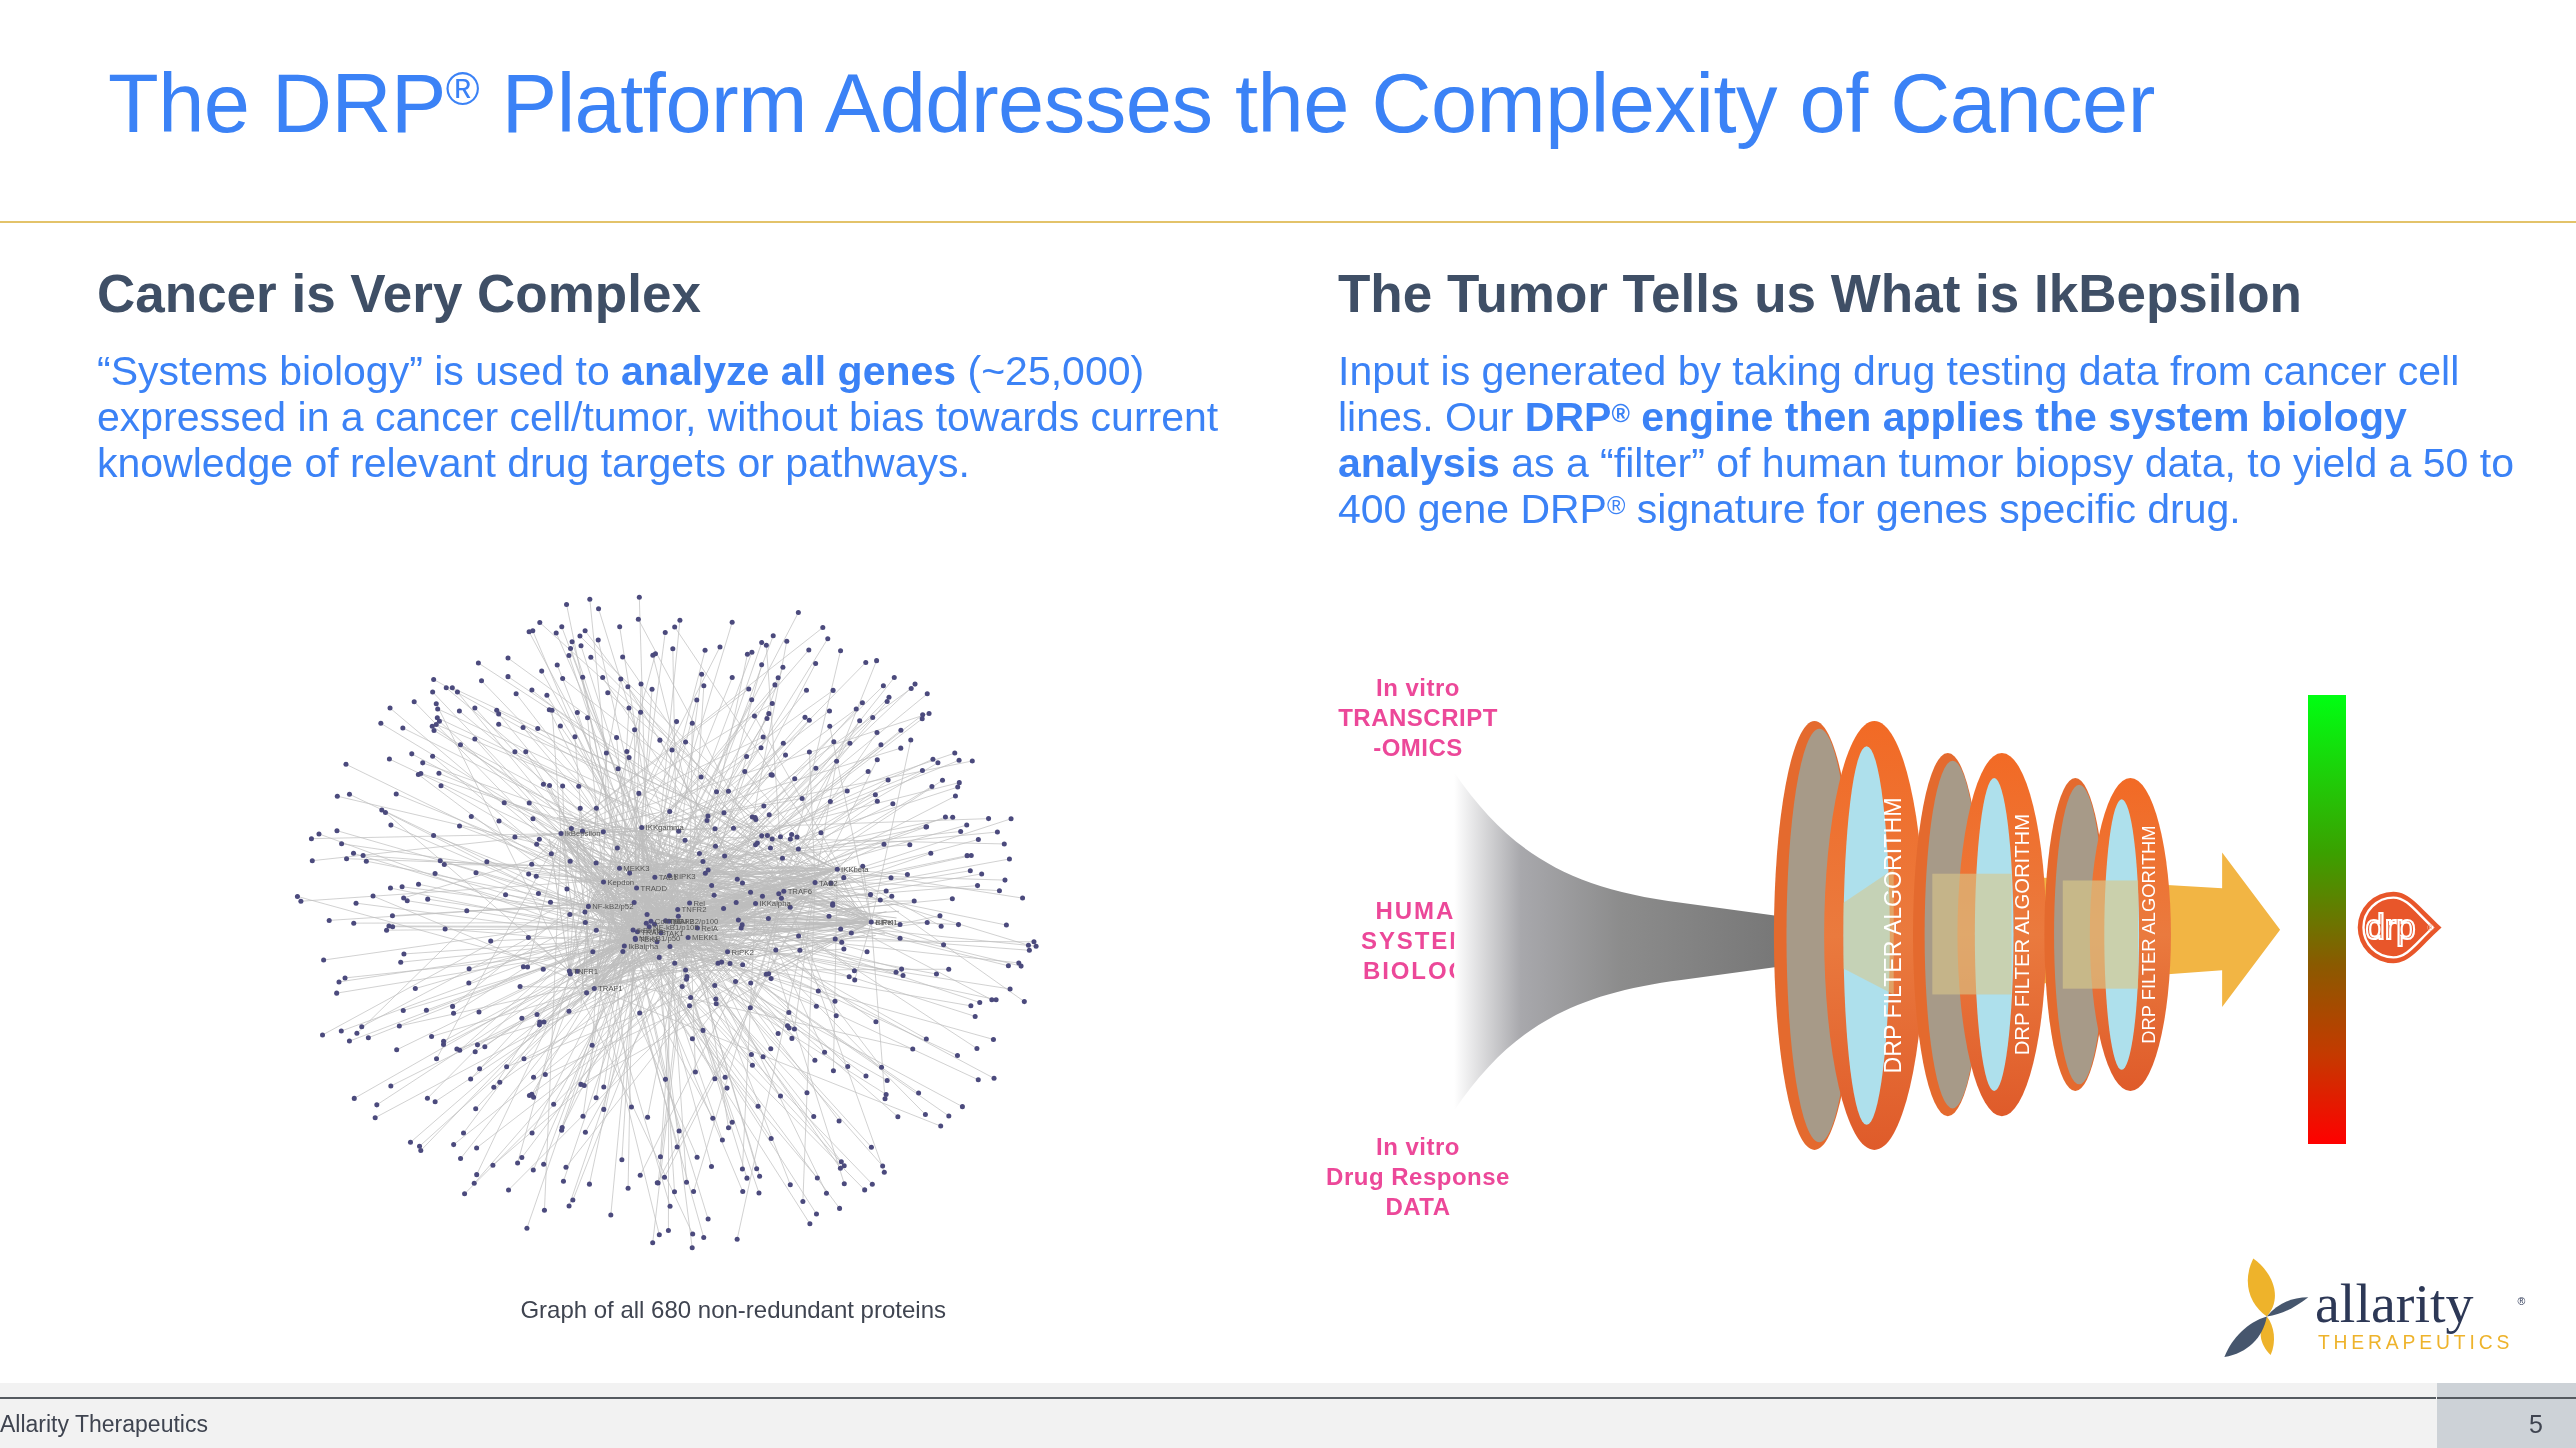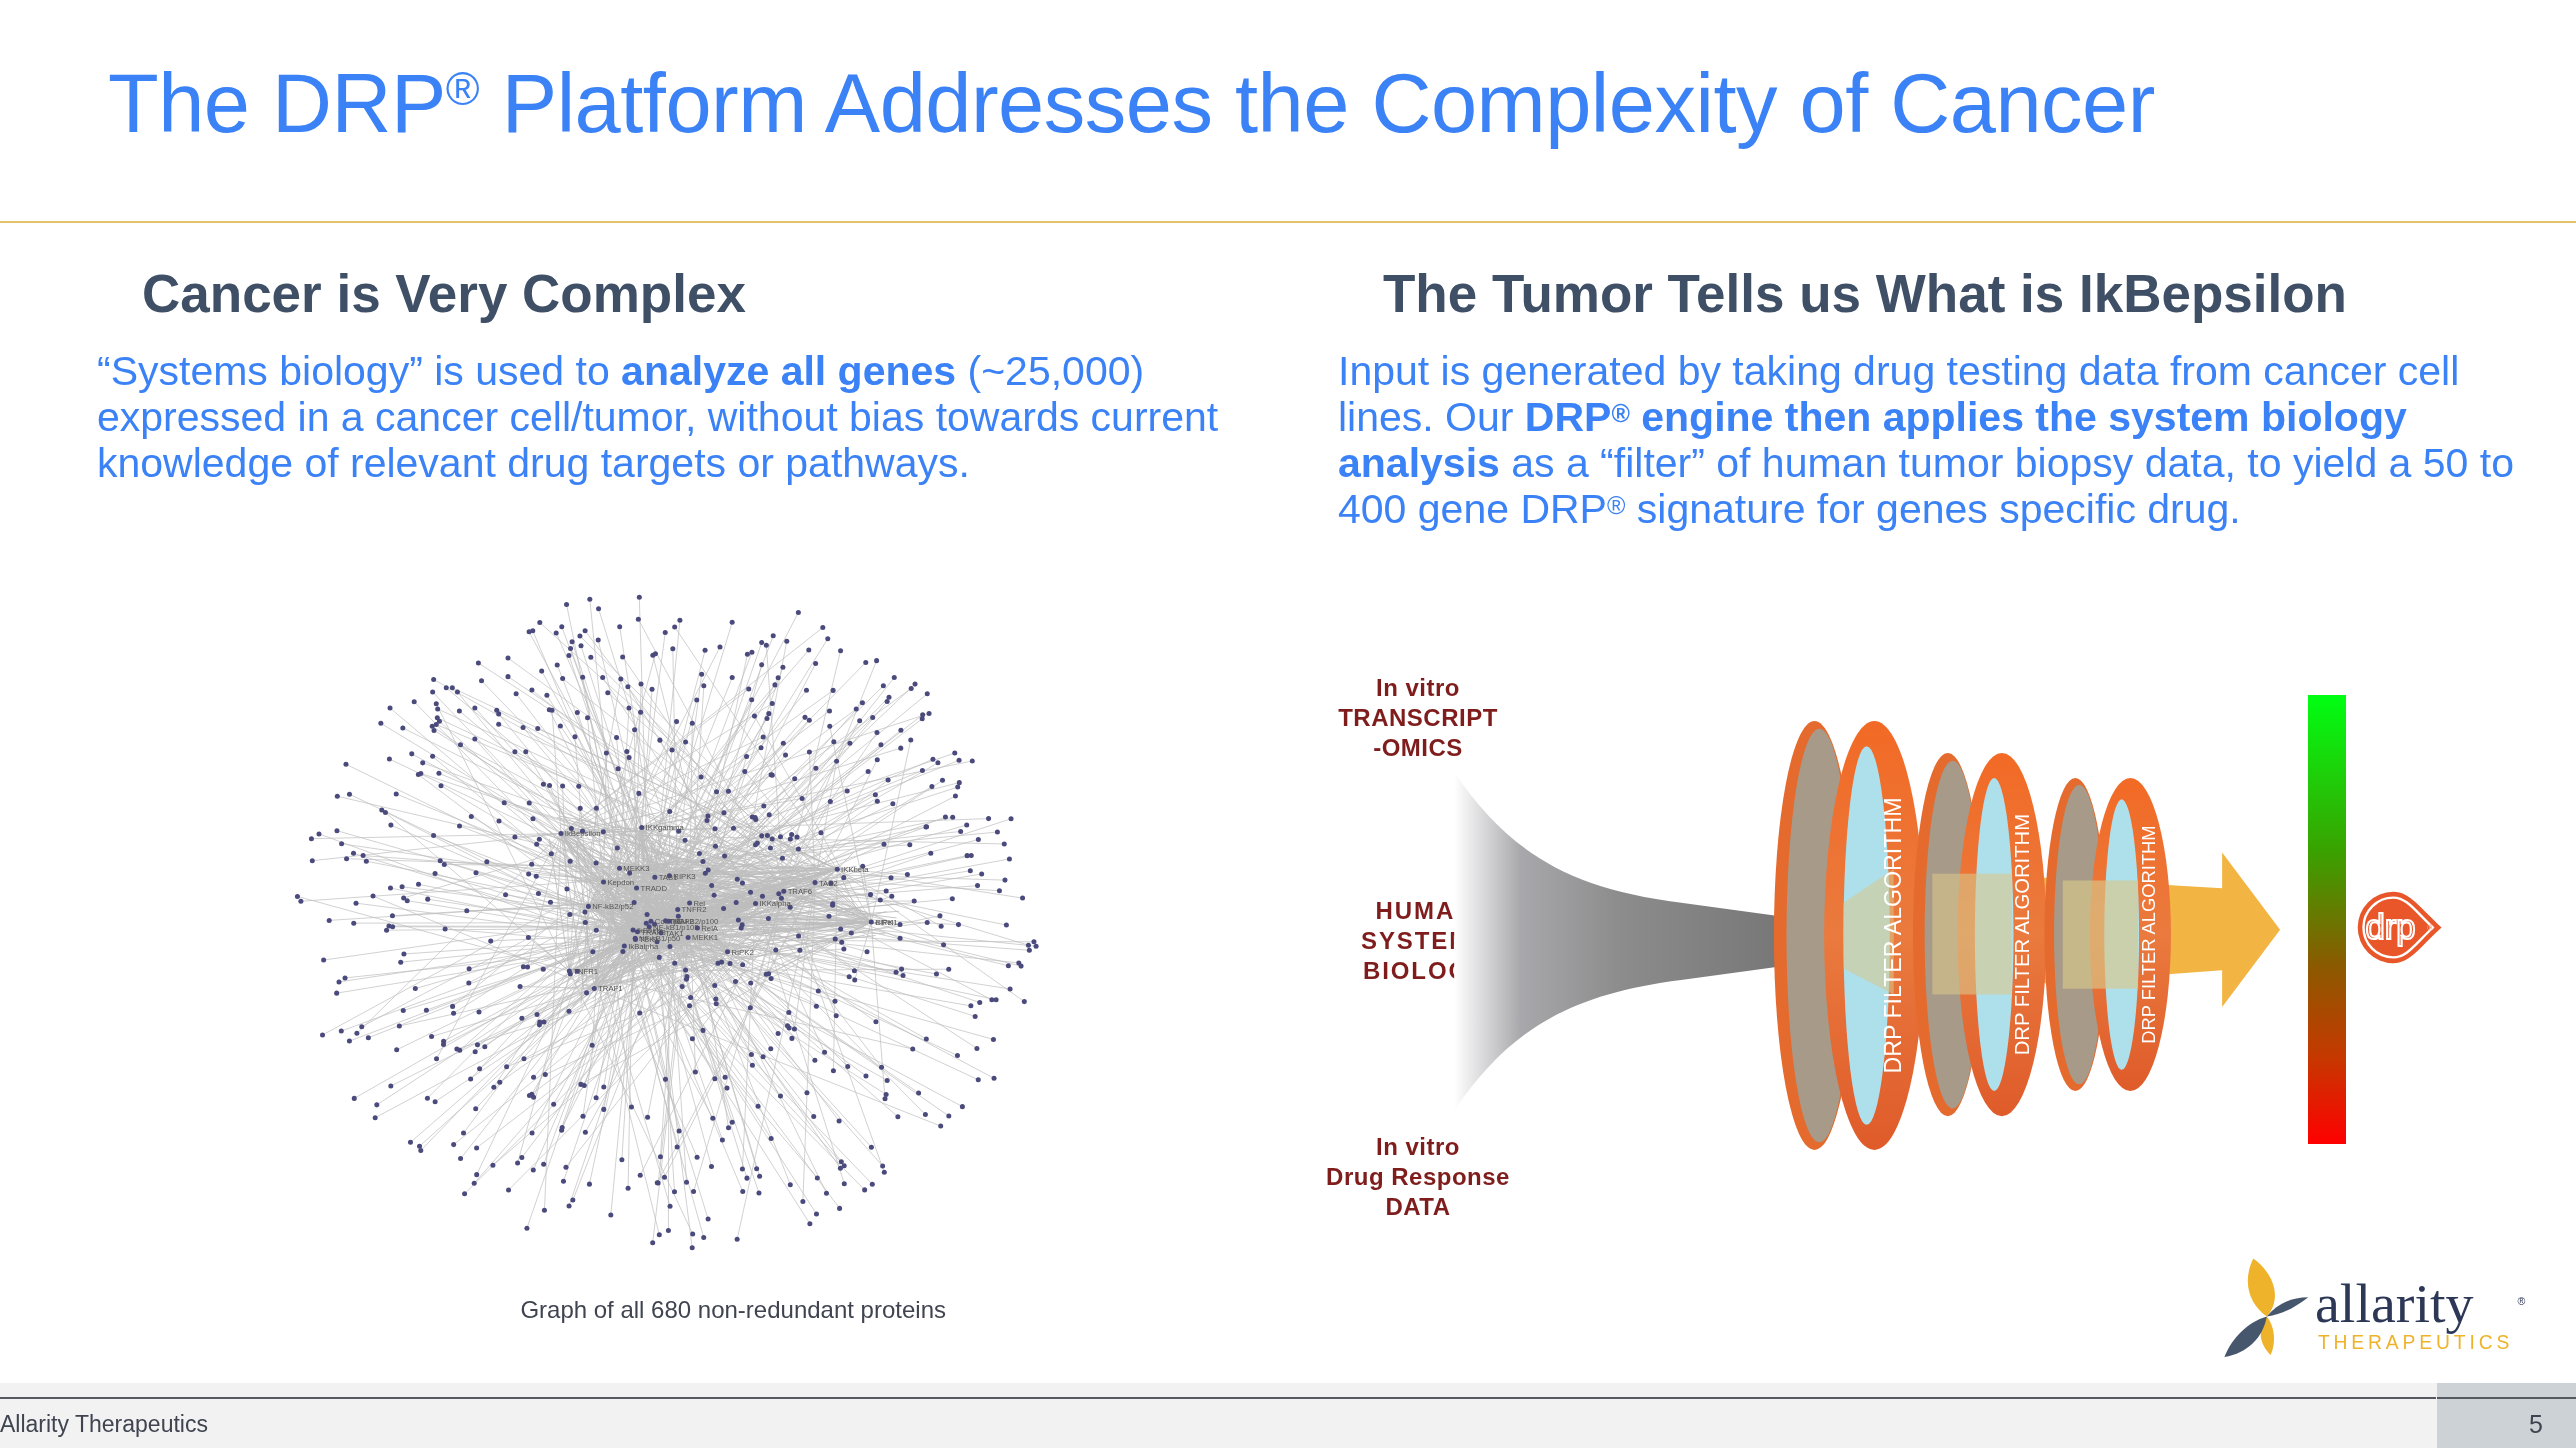--- a/index.html
+++ b/index.html
@@ -2,31 +2,31 @@
 <html><head>
 <meta charset="utf-8">
 <style>
   html, body { margin:0; padding:0; }
   body { width:2576px; height:1449px; position:relative; overflow:hidden; background:#ffffff;
          font-family:"Liberation Sans", sans-serif; color:#3f4f66; }
   .abs { position:absolute; }
   #title { left:108px; top:56px; font-size:83px; font-weight:normal; color:#3b82f6; white-space:nowrap; letter-spacing:-0.5px; }
   #title sup { font-size:46px; vertical-align:top; position:relative; top:5.8px; }
   #hdr-line { left:0; top:221px; width:2576px; height:1.9px; background:#e3c36a; }
-  .heading { font-size:53px; font-weight:bold; color:#3f4f66; white-space:nowrap;margin-left:45px; }
+  .heading { font-size:53px; font-weight:bold; color:#3f4f66; white-space:nowrap; }
   #left-heading { left:97px; top:263px; }
   #right-heading { left:1338px; top:263px; }
   .body { font-size:41px; line-height:46px; color:#3b82f6; }
   .body b { font-weight:bold; }
   .body sup { font-size:25px; vertical-align:top; position:relative; top:-3.9px; }
   #left-body { left:97px; top:348px; width:1178px; }
   #right-body { left:1338px; top:348px; width:1207px; }
   #network { left:280px; top:584px; width:773px; height:705px; }
   #caption { left:309px; top:1296px; width:637px; text-align:right; font-size:24px; color:#3f4450; }
-  .flow-label { font-size:24px; font-weight:bold; color:#7f1d1d; text-align:center; line-height:30px; width:232px; letter-spacing:0.5px; }
+  .flow-label { font-size:24px; font-weight:bold; color:#ec4899; text-align:center; line-height:30px; width:232px; letter-spacing:0.5px; }
   #lbl-top { left:1302px; top:673px; }
   #lbl-mid { left:1309px; top:896px; letter-spacing:1.9px; }
   #lbl-bot { left:1302px; top:1132px; }
   #diagram { left:1430px; top:695px; width:1024px; height:483px; }
   #grad-bar { left:2308px; top:695px; width:38px; height:449px; background:linear-gradient(to bottom,#00ff12 0%,#3aa100 35%,#8a5a00 60%,#c43a00 80%,#ff0000 100%); }
   #drp-logo { left:2350px; top:884px; width:106px; height:87px; }
   #allarity-logo { left:2207px; top:1241px; width:328px; height:121px; }
   #footer { left:0; top:1383px; width:2576px; height:66px; background:#f2f2f2; }
   #footer-line { left:0; top:1397px; width:2436px; height:1.9px; background:#555a60; }
   #footer-text { left:0; top:1411px; width:2436px; text-align:left; font-size:23px; color:#3f4450; }

